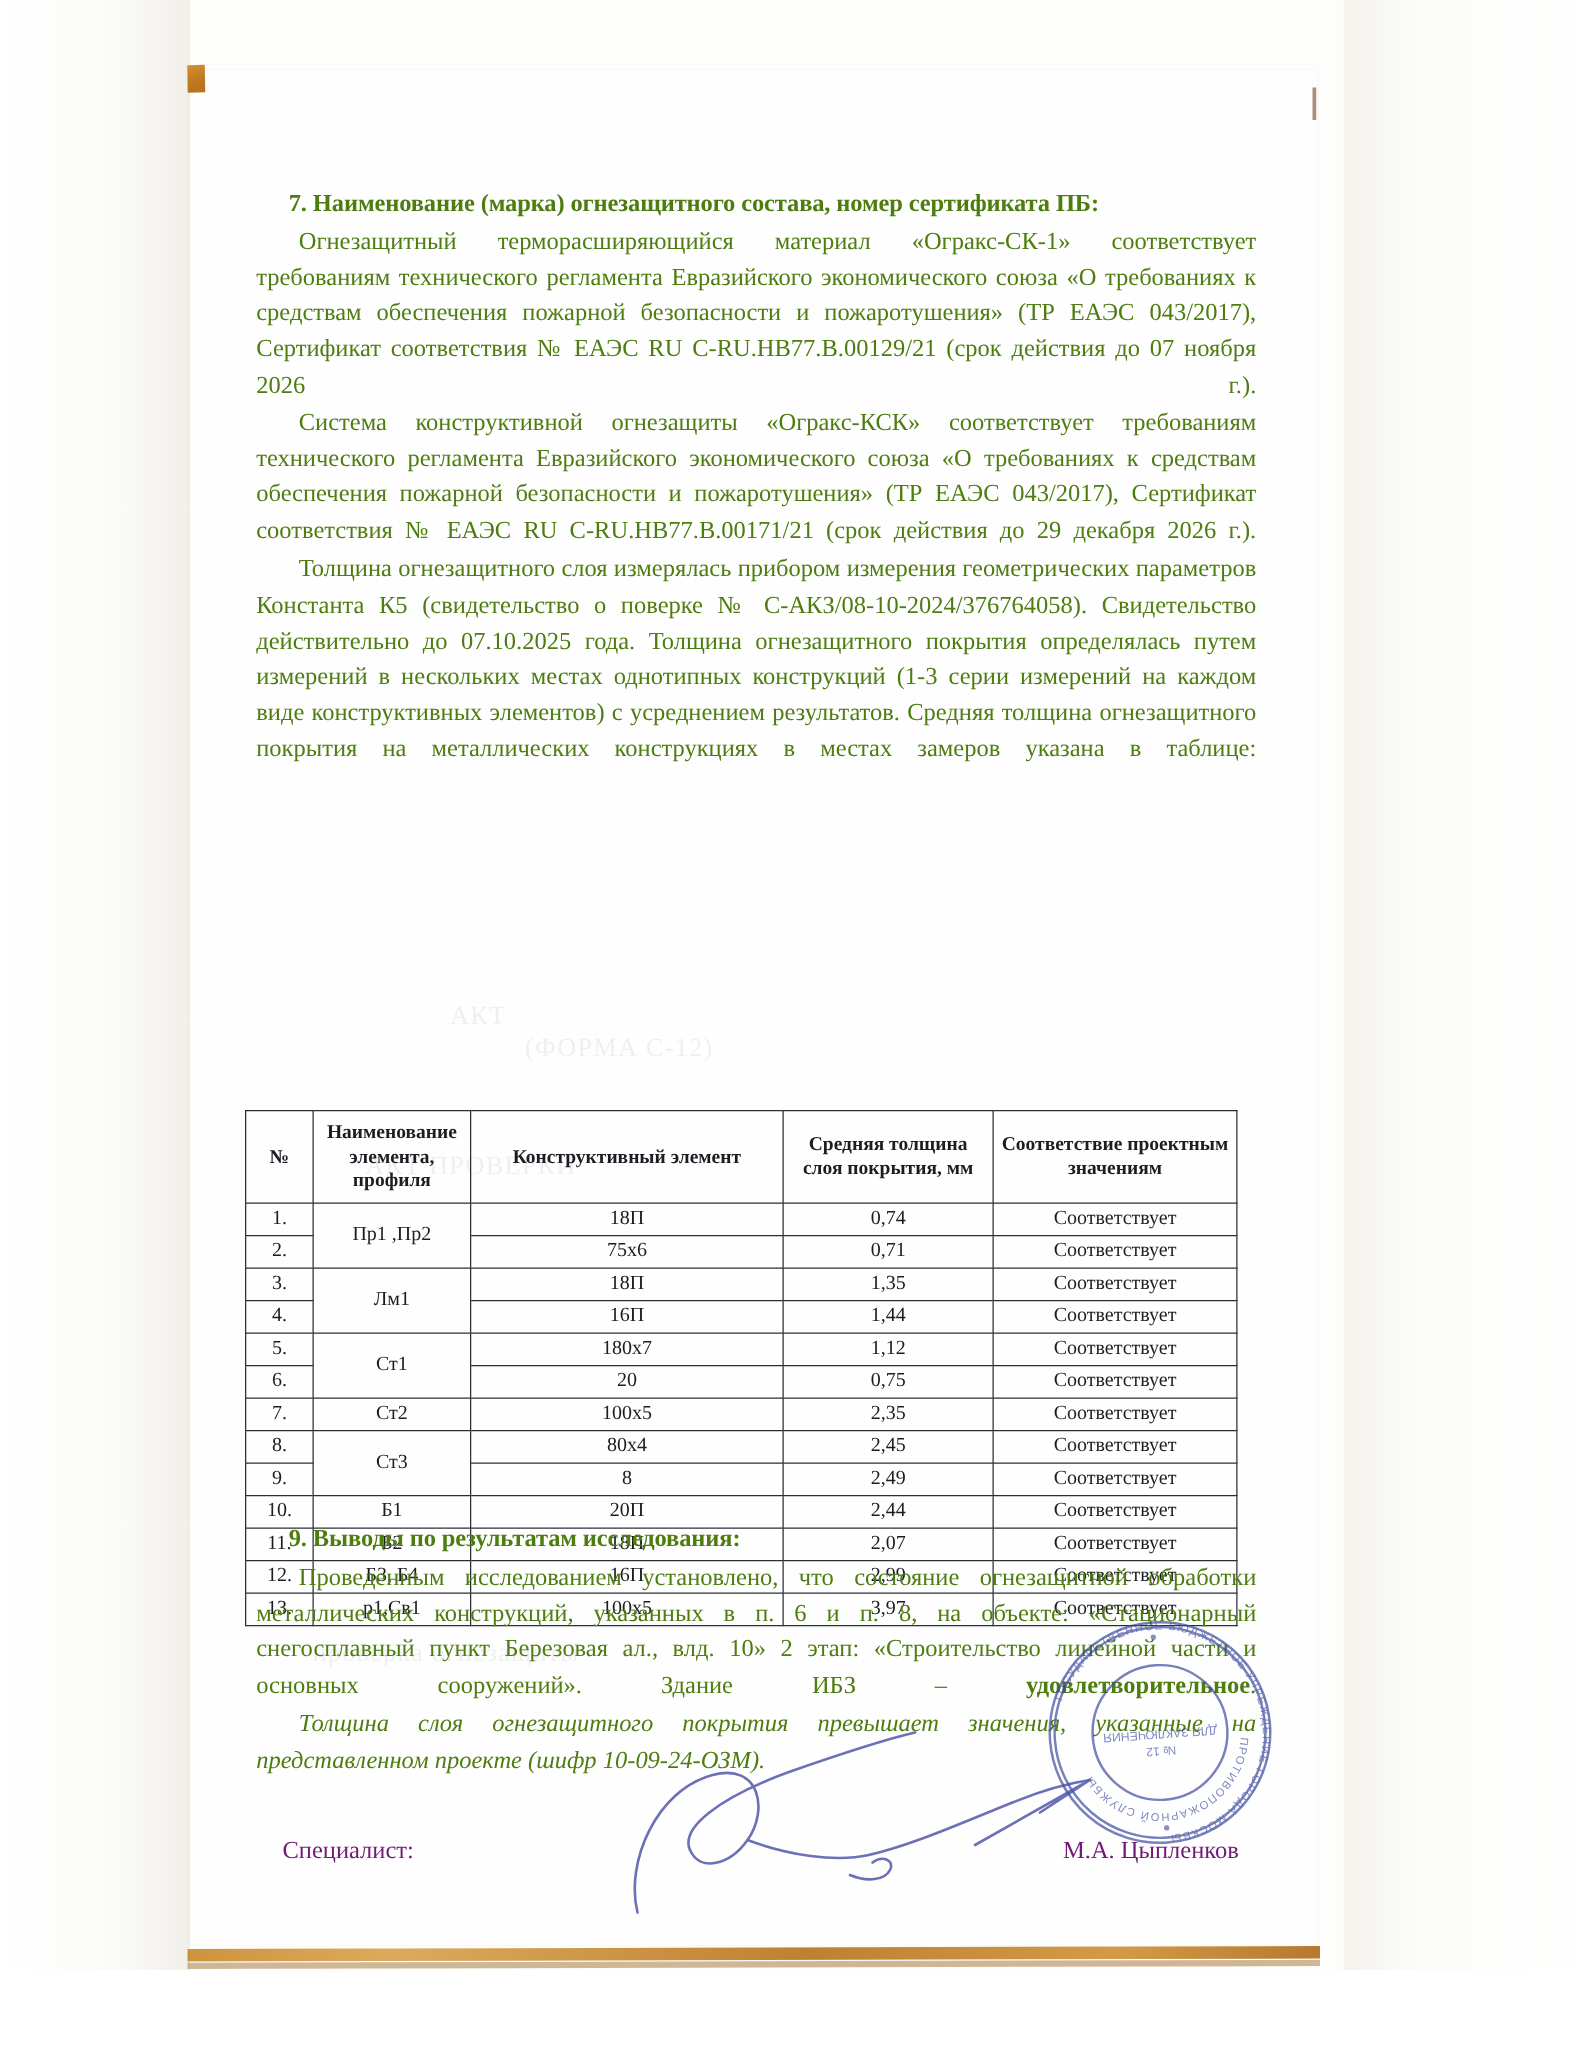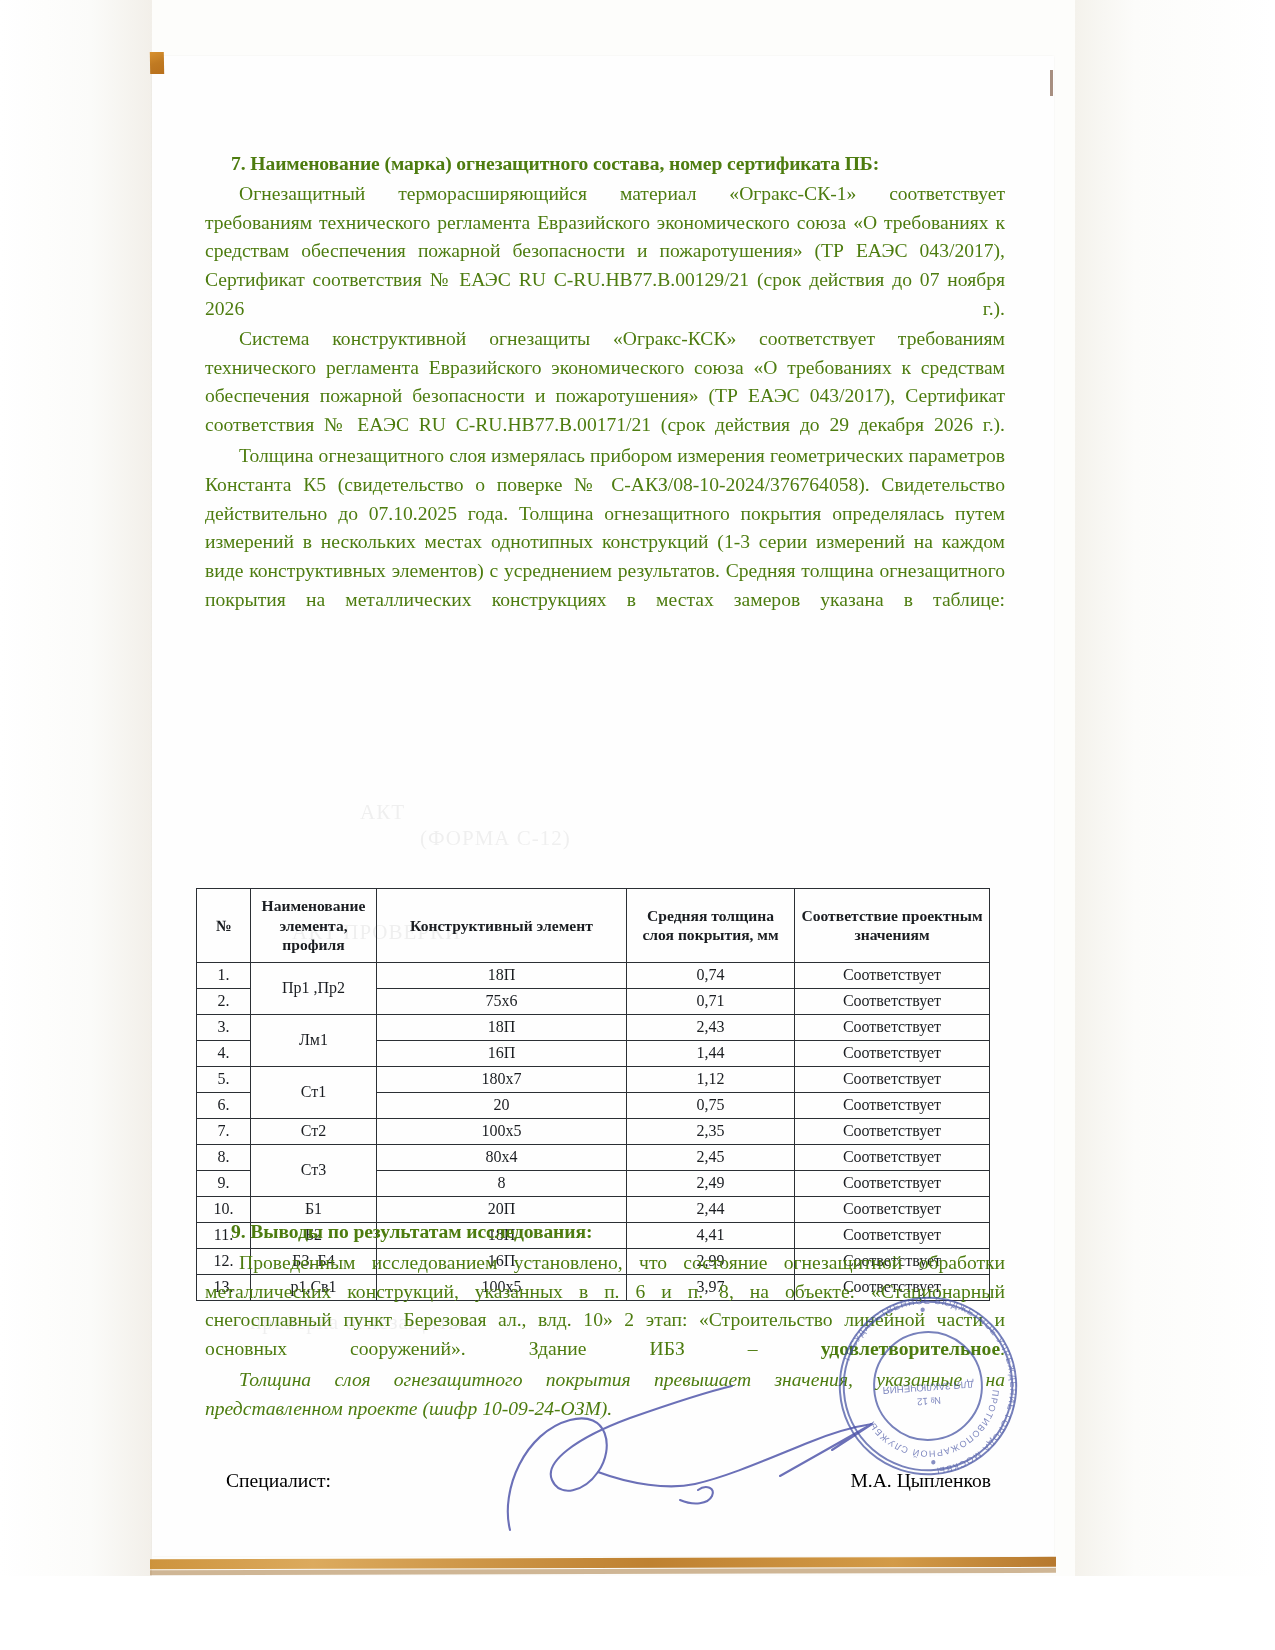--- a/index.html
+++ b/index.html
@@ -163,21 +163,21 @@
   .col-thick { width: 168px; }
   .col-conf { width: 195px; }
 
   
   .sig-row {
     position: absolute;
     left: 226px;
     top: 1470px;
     width: 765px;
     font-size: 19.6px;
-    color: #000000;
+    color: #701a75;
     display: flex;
     justify-content: space-between;
     align-items: baseline;
   }
 
   
   .stamp {
     position: absolute;
     left: 830px;
     top: 1288px;
@@ -268,21 +268,21 @@
         <tr>
           <td class="num">2.</td>
           <td class="constr">75х6</td>
           <td class="thick">0,71</td>
           <td class="conf">Соответствует</td>
         </tr>
         <tr>
           <td class="num">3.</td>
           <td class="elem" rowspan="2">Лм1</td>
           <td class="constr">18П</td>
-          <td class="thick">2,43</td>
+          <td class="thick">1,35</td>
           <td class="conf">Соответствует</td>
         </tr>
         <tr>
           <td class="num">4.</td>
           <td class="constr">16П</td>
           <td class="thick">1,44</td>
           <td class="conf">Соответствует</td>
         </tr>
         <tr>
           <td class="num">5.</td>
@@ -321,21 +321,21 @@
           <td class="num">10.</td>
           <td class="elem">Б1</td>
           <td class="constr">20П</td>
           <td class="thick">2,44</td>
           <td class="conf">Соответствует</td>
         </tr>
         <tr>
           <td class="num">11.</td>
           <td class="elem">Б2</td>
           <td class="constr">18П</td>
-          <td class="thick">4,41</td>
+          <td class="thick">2,07</td>
           <td class="conf">Соответствует</td>
         </tr>
         <tr>
           <td class="num">12.</td>
           <td class="elem">Б3, Б4</td>
           <td class="constr">16П</td>
           <td class="thick">2,99</td>
           <td class="conf">Соответствует</td>
         </tr>
         <tr>

